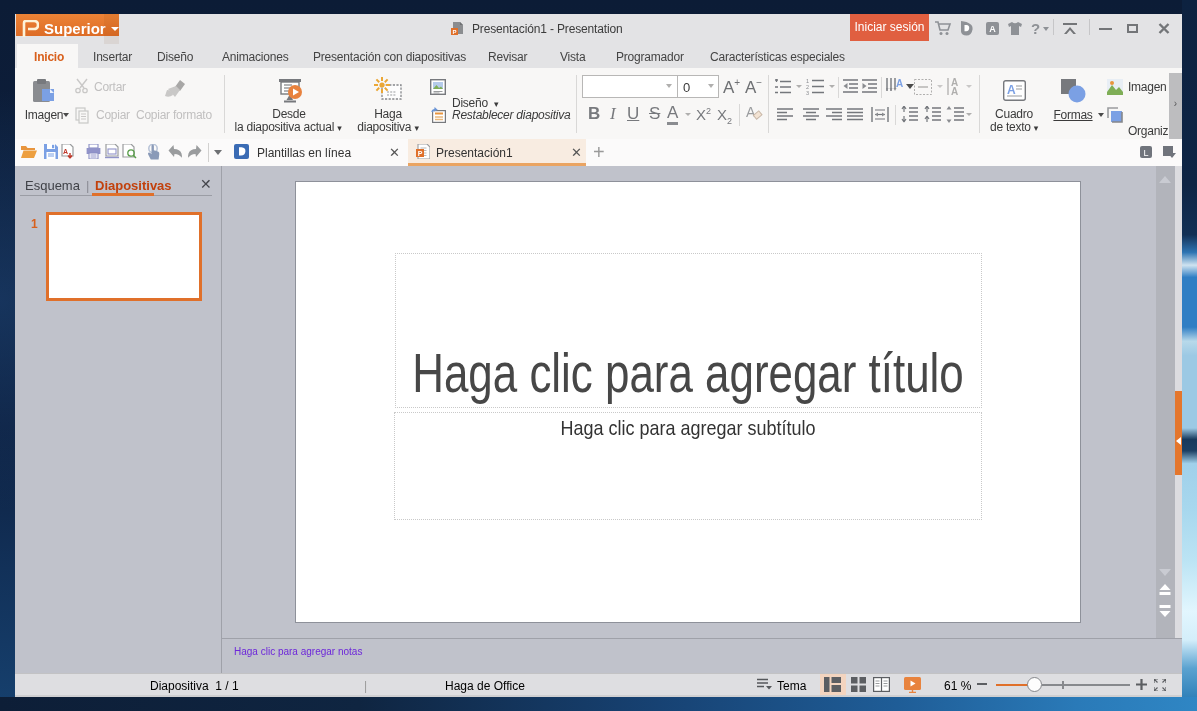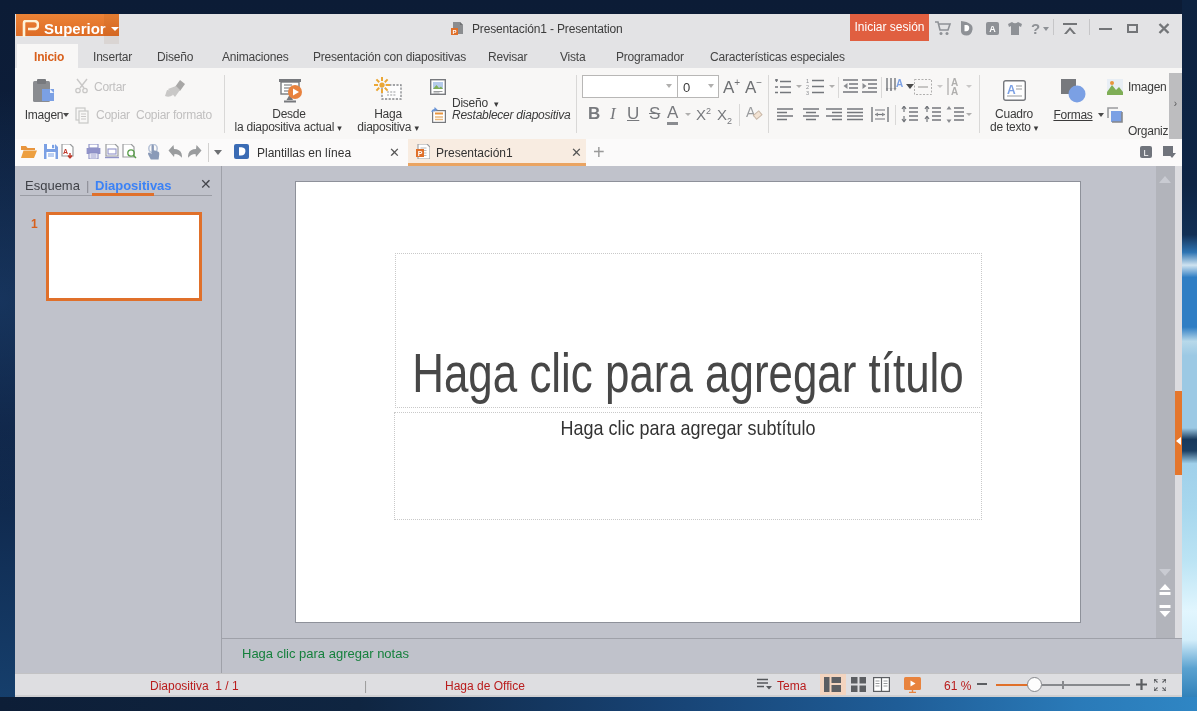--- a/index.html
+++ b/index.html
@@ -60,45 +60,45 @@
 #doctab2 { position:absolute; left:408px; top:139px; width:178px; height:27px; background:#f8ece1;
   border-bottom:3px solid #eaa462; }
 .dtxt { position:absolute; top:146px; font-size:12px; color:#333; }
 .dx { position:absolute; top:145px; font-size:13px; color:#555; }
 
 #content { position:absolute; left:15px; top:166px; width:1167px; height:507px; background:#c0c2cb; }
 #paneldiv { position:absolute; left:221px; top:166px; width:1px; height:507px; background:#9fa1a9; }
 #panelhead-line { position:absolute; left:20px; top:195px; width:192px; height:1px; background:#9b9da5; }
 #ptab1 { position:absolute; left:25px; top:178px; font-size:13px; color:#3f4147; }
 #ptabsep { position:absolute; left:86px; top:178px; font-size:13px; color:#8a8c94; }
-#ptab2 { position:absolute; left:95px; top:178px; font-size:13px; color:#3b82f6; font-weight:bold; }
+#ptab2 { position:absolute; left:95px; top:178px; font-size:13px; color:#c2410c; font-weight:bold; }
 #ptab2u { position:absolute; left:92px; top:193px; width:62px; height:3px; background:#e0702a; }
 #pclose { position:absolute; left:200px; top:176px; font-size:14px; color:#44464c; }
 #thumbnum { position:absolute; left:31px; top:217px; font-size:12px; color:#d8601c; font-weight:bold; }
 #thumb { position:absolute; left:46px; top:212px; width:156px; height:89px; background:#fff; border:3px solid #e0702a; }
 #slide { position:absolute; left:296px; top:182px; width:784px; height:440px; background:#fff;
   box-shadow:0 0 0 1px rgba(125,128,138,.75); }
 .ph { position:absolute; border:1px dotted #c9c9c9; }
 #ph-title { left:99px; top:71px; width:587px; height:155px; }
 #ph-sub { left:98px; top:230px; width:588px; height:108px; }
 #titletxt { position:absolute; left:0; top:158px; width:784px; text-align:center; font-size:56px;
   color:#474747; font-weight:300; transform:scaleX(.784); transform-origin:392px 0; white-space:nowrap; }
 #subtxt { position:absolute; left:0; top:234px; width:784px; text-align:center; font-size:21px;
   color:#333; transform:scaleX(.856); transform-origin:392px 0; white-space:nowrap; }
 
 #sbtrack { position:absolute; left:1156px; top:166px; width:19px; height:472px; background:#b2b4bb; }
 #sbstrip { position:absolute; left:1175px; top:166px; width:7px; height:472px; background:#dcdce0; }
 #sbmark { position:absolute; left:1175px; top:391px; width:7px; height:84px; background:#e4762c; }
 
 #notesline { position:absolute; left:222px; top:638px; width:960px; height:1px; background:#9fa1a9; }
-#notestxt { position:absolute; left:242px; top:646px; font-size:13px; color:#15803d; }
+#notestxt { position:absolute; left:234px; top:646px; font-size:10px; color:#6d28d9; }
 
 #status { position:absolute; left:15px; top:673px; width:1167px; height:22px; background:#dedee1;
   border-top:1px solid #c2c2c4; }
-.stxt { position:absolute; top:679px; font-size:12px; color:#b91c1c; }
+.stxt { position:absolute; top:679px; font-size:12px; color:#000000; }
 #winbottom { position:absolute; left:15px; top:695px; width:1167px; height:2px; background:#cfcfd1; }
 </style>
 </head>
 <body>
 <div id="desktop"></div>
 <div id="deskright"></div>
 <div id="deskbottom"></div>
 <div id="win"></div>
 
 <div id="appbtn">

